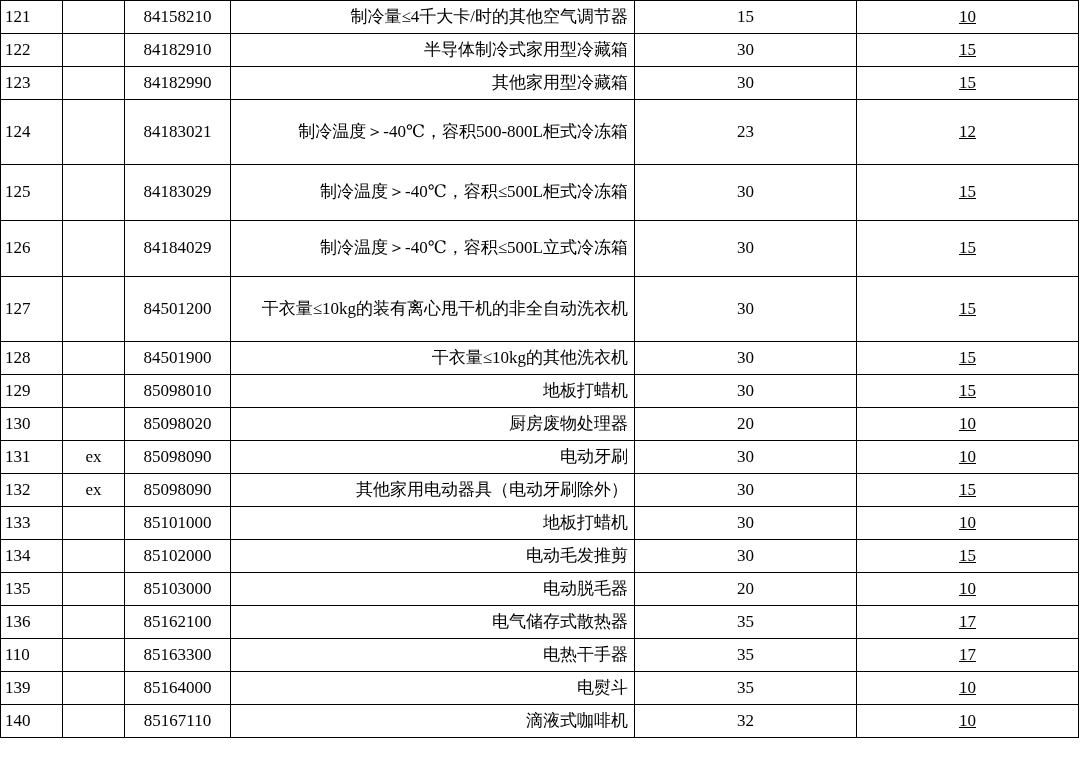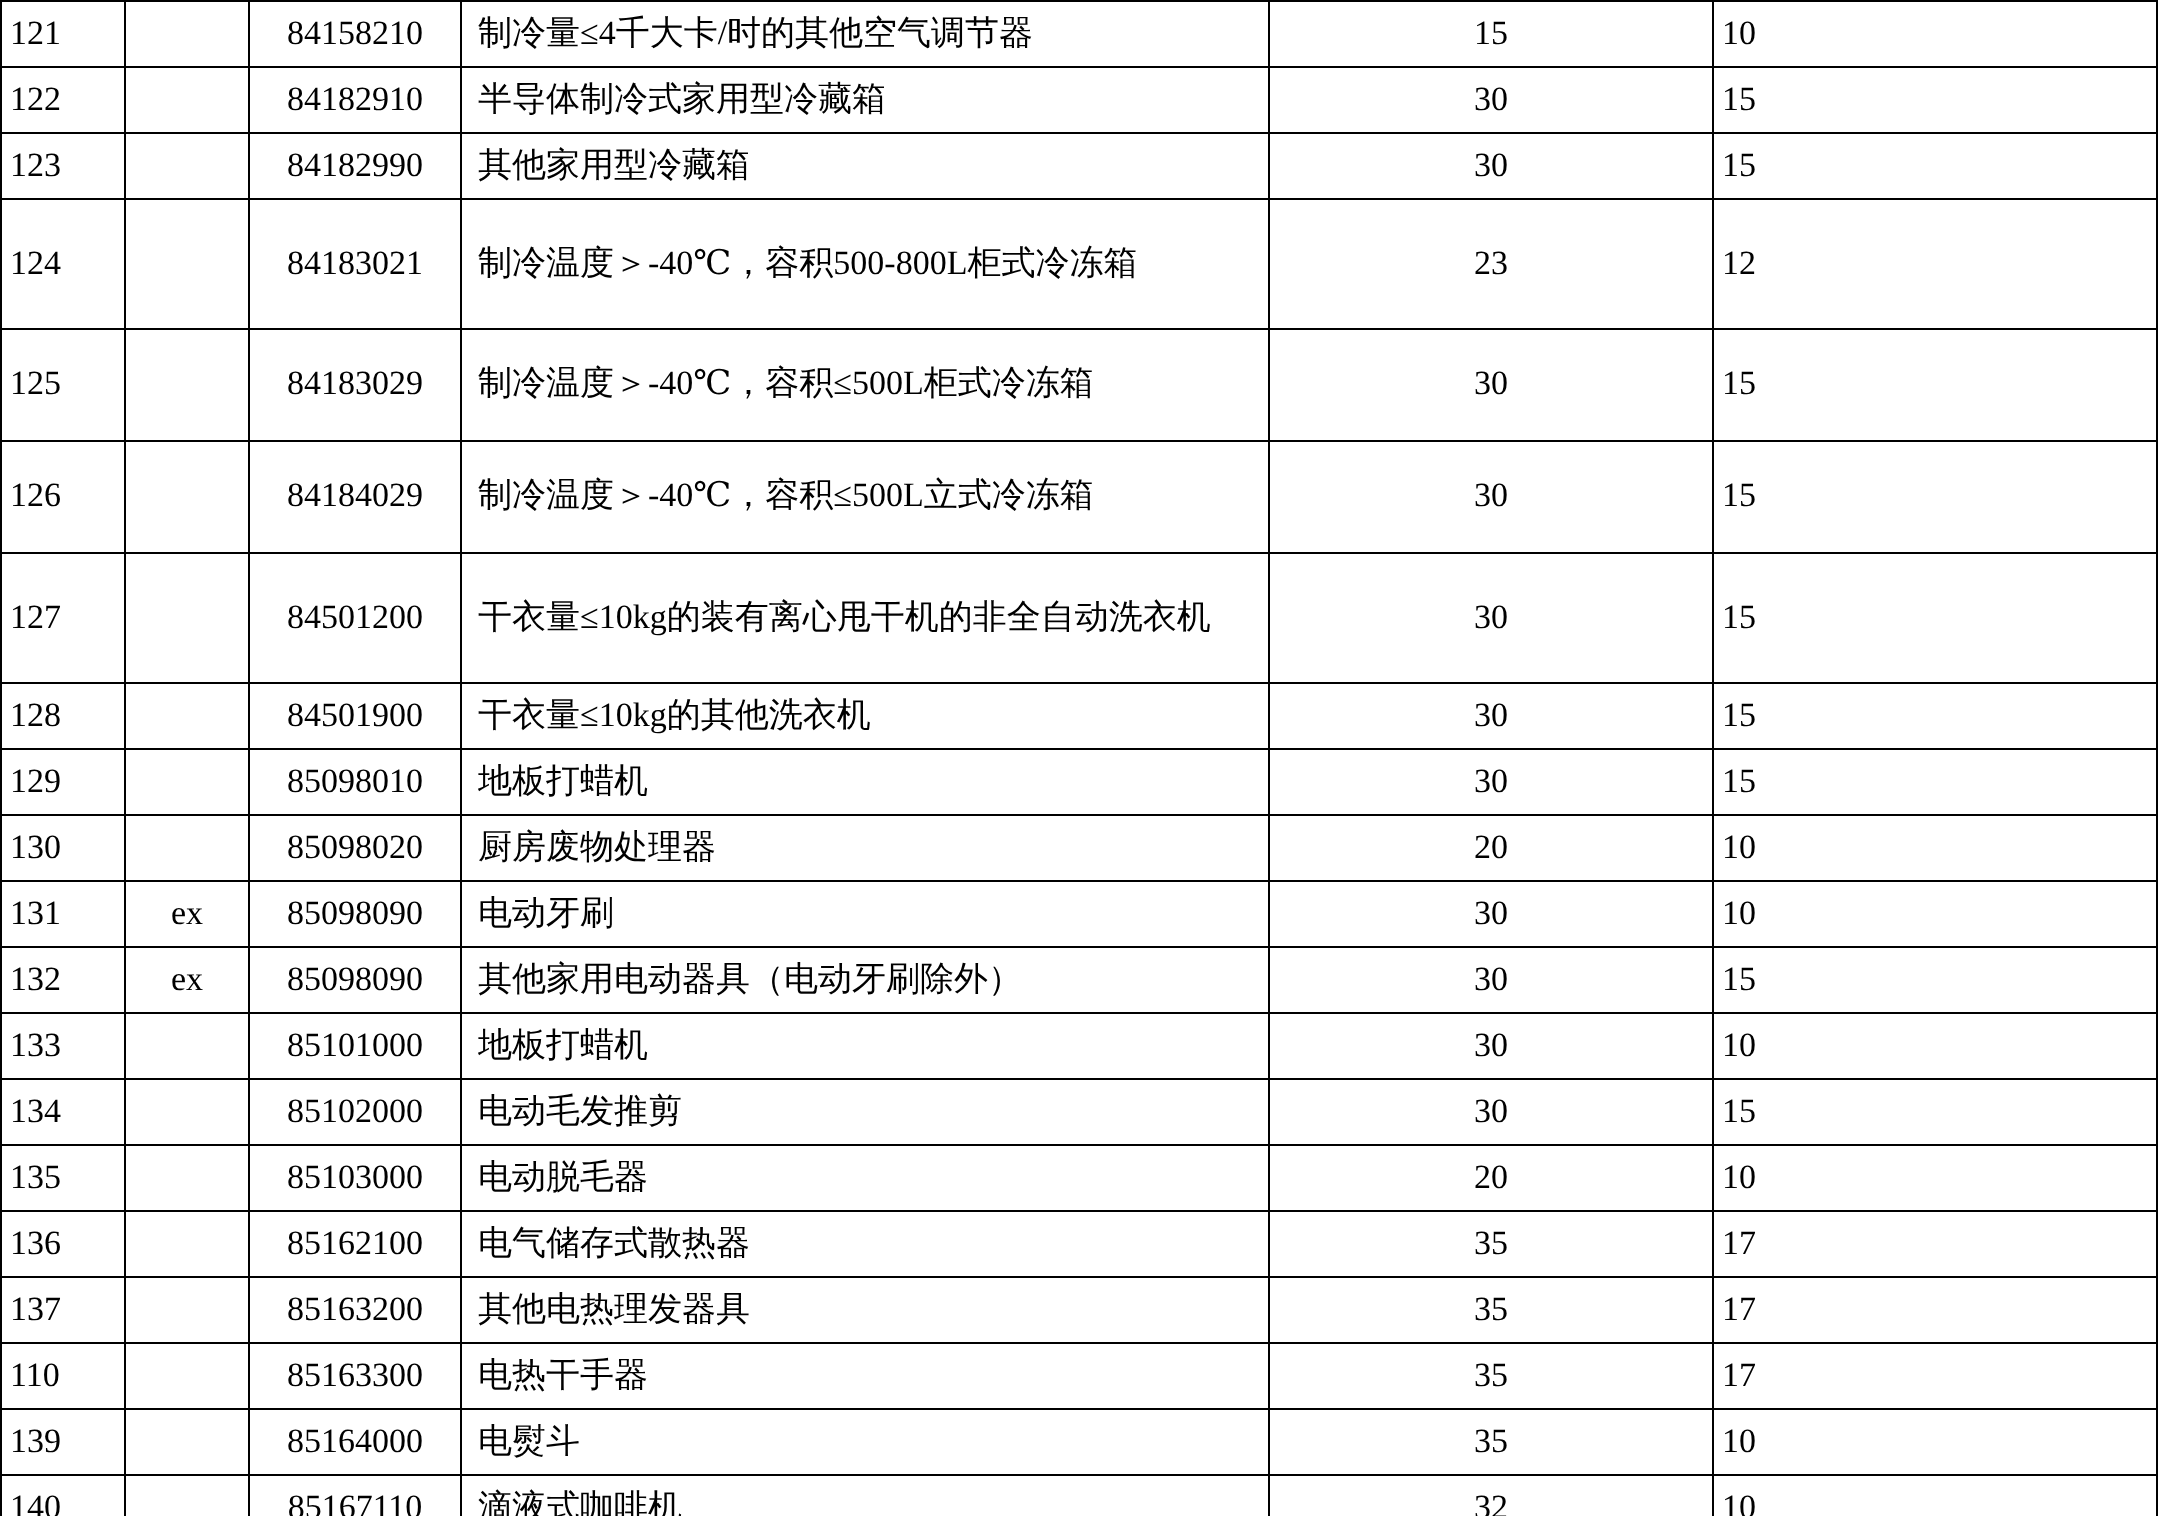--- a/index.html
+++ b/index.html
@@ -24,23 +24,23 @@
     border: 1px solid #000000;
     padding: 0;
     font-size: 17px;
     line-height: 1.35;
     vertical-align: middle;
     height: 32px;
   }
   .col-no      { width: 62px;  text-align: left; }
   .col-ex      { width: 62px;  text-align: center; }
   .col-code    { width: 106px; text-align: center; }
-  .col-desc    { width: 404px; text-align: left; }
+  .col-desc    { width: 404px; text-align: right; }
   .col-rate1   { width: 222px; text-align: center; }
-  .col-rate2   { width: 222px; text-align: left; }
+  .col-rate2   { width: 222px; text-align: center; text-decoration: underline; }
 
   .cell-pad-desc {
     display: block;
     padding: 3px 6px 3px 8px;
   }
   .cell-pad {
     display: block;
     padding: 3px 4px;
   }
   .row-tall td { height: 64px; }
@@ -375,40 +375,20 @@
         </td>
         <td class="col-rate1 num">
           <span class="cell-pad">35</span>
         </td>
         <td class="col-rate2 num">
           <span class="cell-pad">17</span>
         </td>
       </tr>
       <tr>
         <td class="col-no num">
-          <span class="cell-pad">137</span>
-        </td>
-        <td class="col-ex">
-          <span class="cell-pad"></span>
-        </td>
-        <td class="col-code num">
-          <span class="cell-pad">85163200</span>
-        </td>
-        <td class="col-desc">
-          <span class="cell-pad-desc">其他电热理发器具</span>
-        </td>
-        <td class="col-rate1 num">
-          <span class="cell-pad">35</span>
-        </td>
-        <td class="col-rate2 num">
-          <span class="cell-pad">17</span>
-        </td>
-      </tr>
-      <tr>
-        <td class="col-no num">
           <span class="cell-pad">110</span>
         </td>
         <td class="col-ex">
           <span class="cell-pad"></span>
         </td>
         <td class="col-code num">
           <span class="cell-pad">85163300</span>
         </td>
         <td class="col-desc">
           <span class="cell-pad-desc">电热干手器</span>

